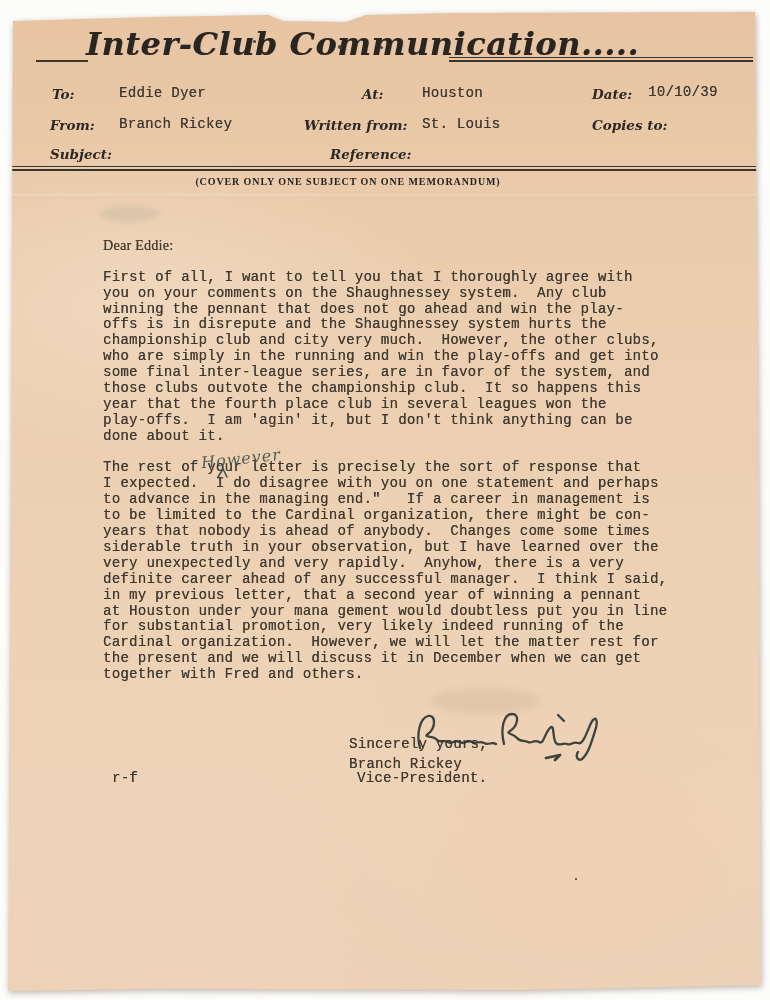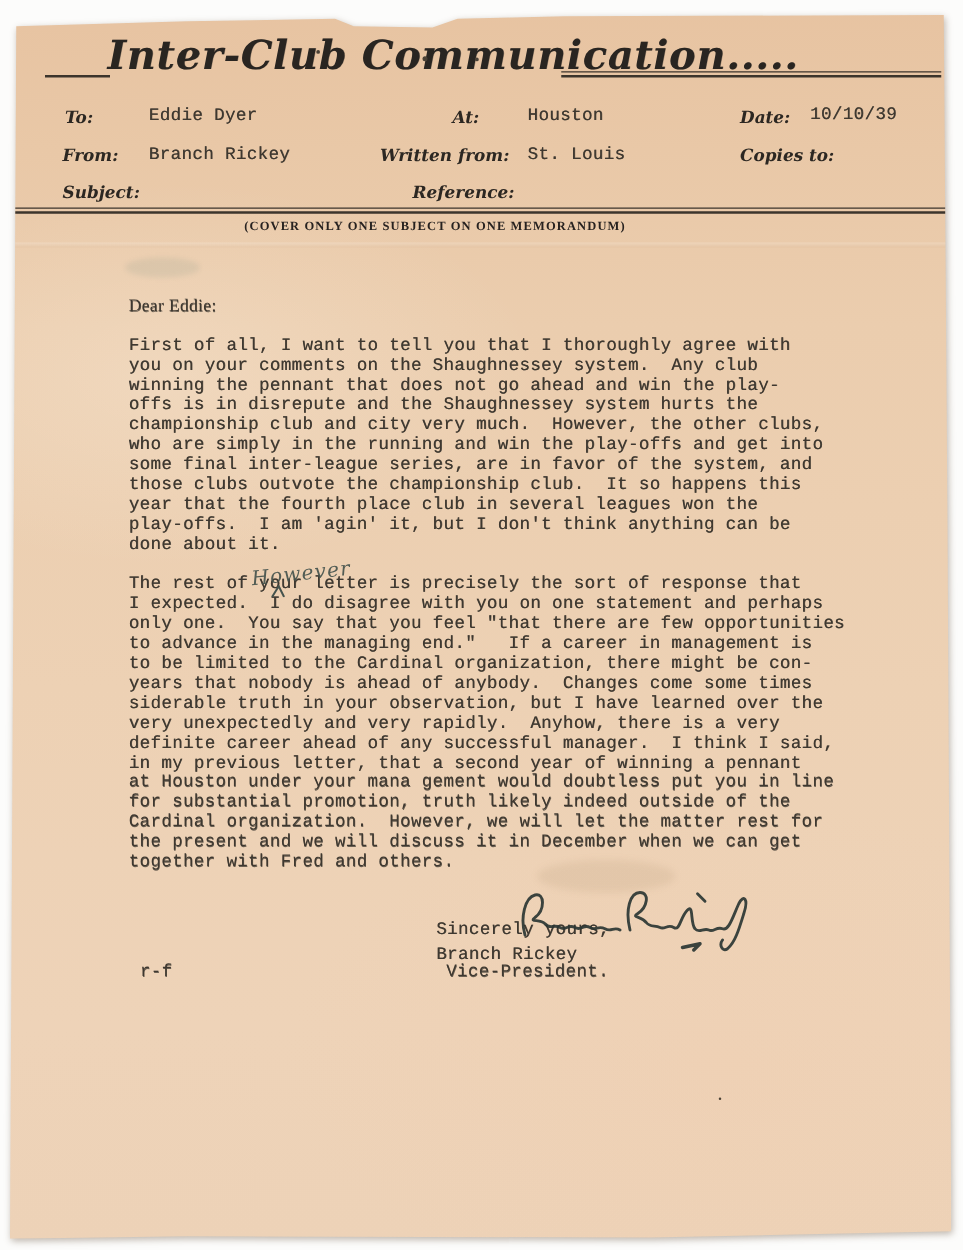--- a/index.html
+++ b/index.html
@@ -153,30 +153,29 @@
             <div class="tline">who are simply in the running and win the play-offs and get into</div>
             <div class="tline">some final inter-league series, are in favor of the system, and</div>
             <div class="tline">those clubs outvote the championship club.  It so happens this</div>
             <div class="tline">year that the fourth place club in several leagues won the</div>
             <div class="tline">play-offs.  I am 'agin' it, but I don't think anything can be</div>
             <div class="tline">done about it.</div>
           </div>
           <div class="para">
             <div class="tline">The rest of your letter is precisely the sort of response that</div>
             <div class="tline">I expected.  I do disagree with you on one statement and perhaps</div>
-            <div class="tline">only one.  You say that you feel "that there are few opportunities</div>
             <div class="tline">to advance in the managing end."   If a career in management is</div>
             <div class="tline">to be limited to the Cardinal organization, there might be con-</div>
             <div class="tline">years that nobody is ahead of anybody.  Changes come some times</div>
             <div class="tline">siderable truth in your observation, but I have learned over the</div>
             <div class="tline">very unexpectedly and very rapidly.  Anyhow, there is a very</div>
             <div class="tline">definite career ahead of any successful manager.  I think I said,</div>
             <div class="tline">in my previous letter, that a second year of winning a pennant</div>
             <div class="tline">at Houston under your mana gement would doubtless put you in line</div>
-            <div class="tline">for substantial promotion, truth likely indeed outside of the</div>
+            <div class="tline">for substantial promotion, very likely indeed running of the</div>
             <div class="tline">Cardinal organization.  However, we will let the matter rest for</div>
             <div class="tline">the present and we will discuss it in December when we can get</div>
             <div class="tline">together with Fred and others.</div>
           </div>
         </div>
     </div>
 
     <div class="hand-insert">However</div>
     <svg class="caret-mark" width="14" height="10" viewBox="0 0 14 10">
       <path d="M2 9 L7 1 L11 9" fill="none" stroke="#45534d" stroke-width="1.6" stroke-linecap="round"></path>

